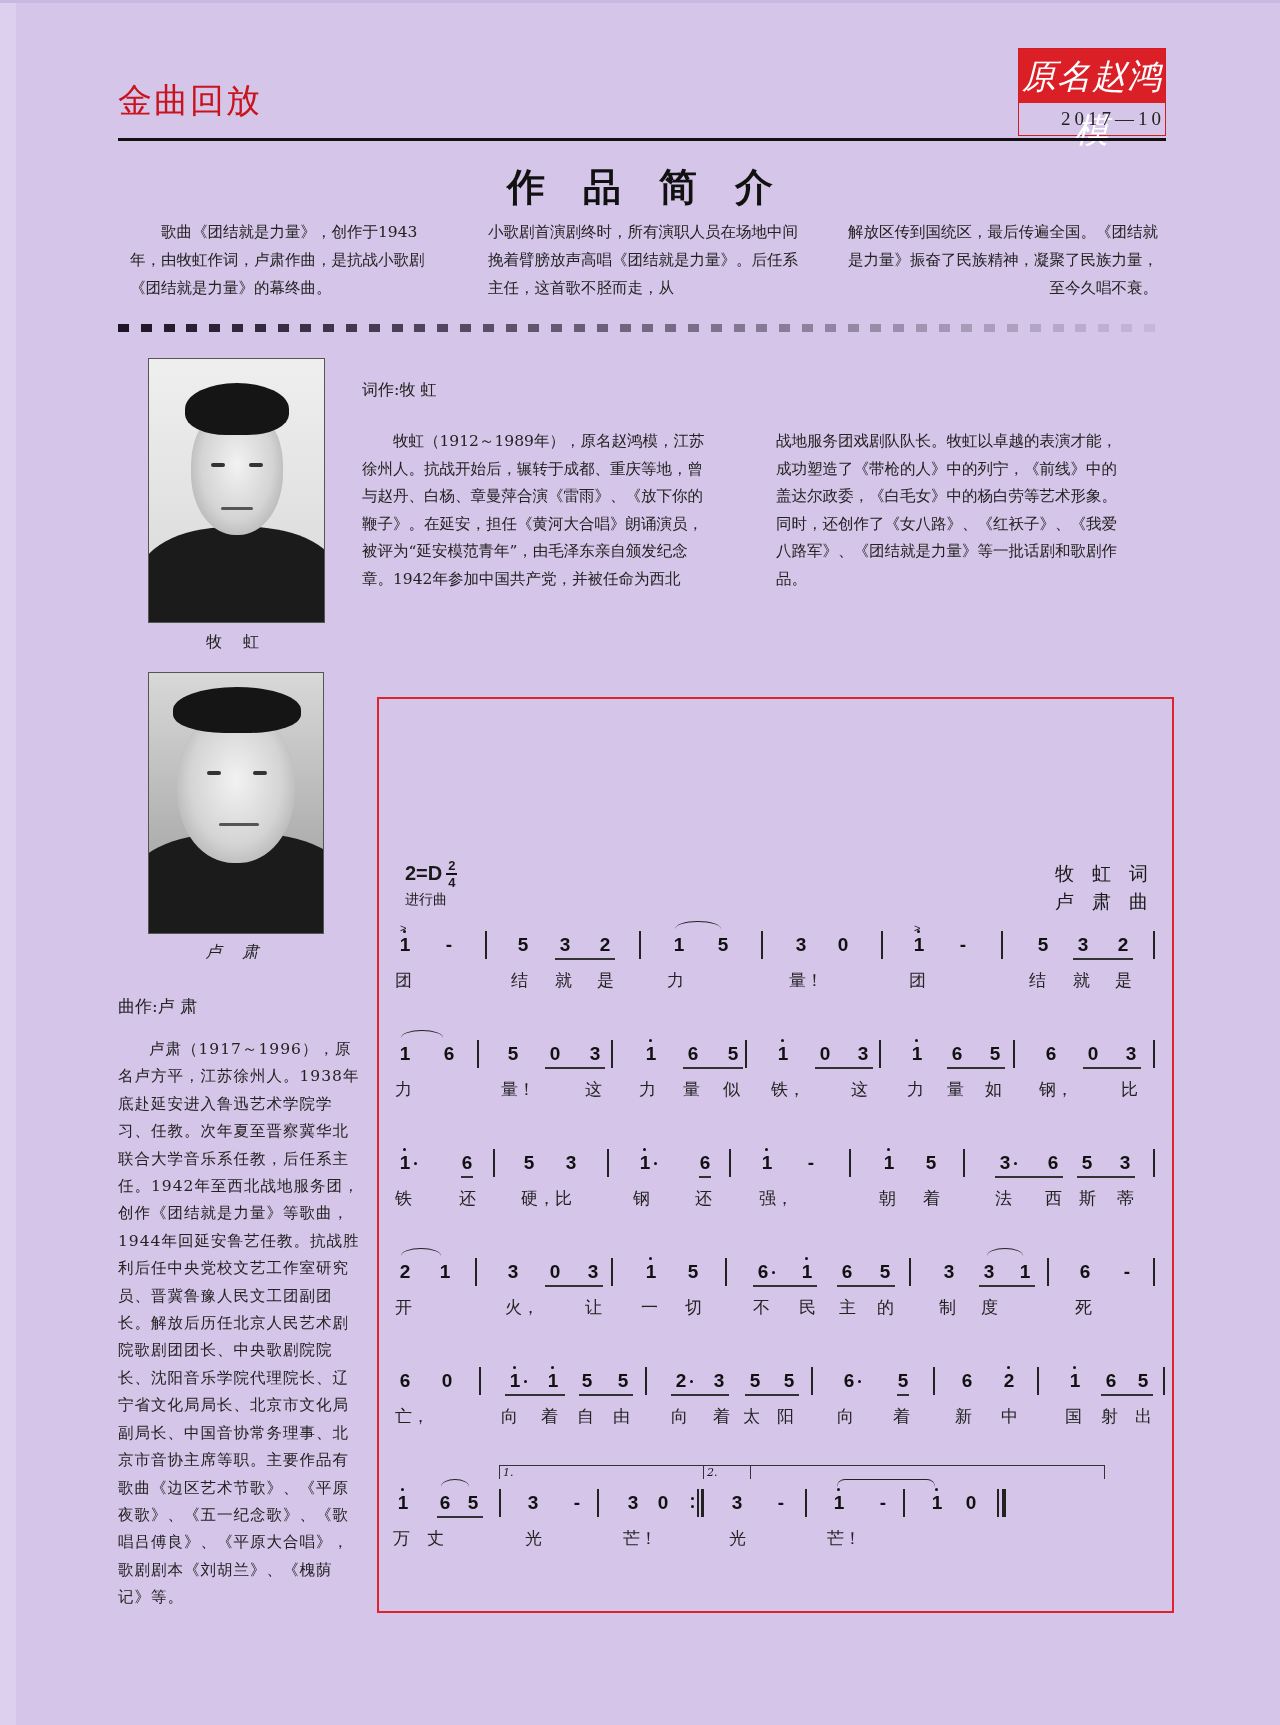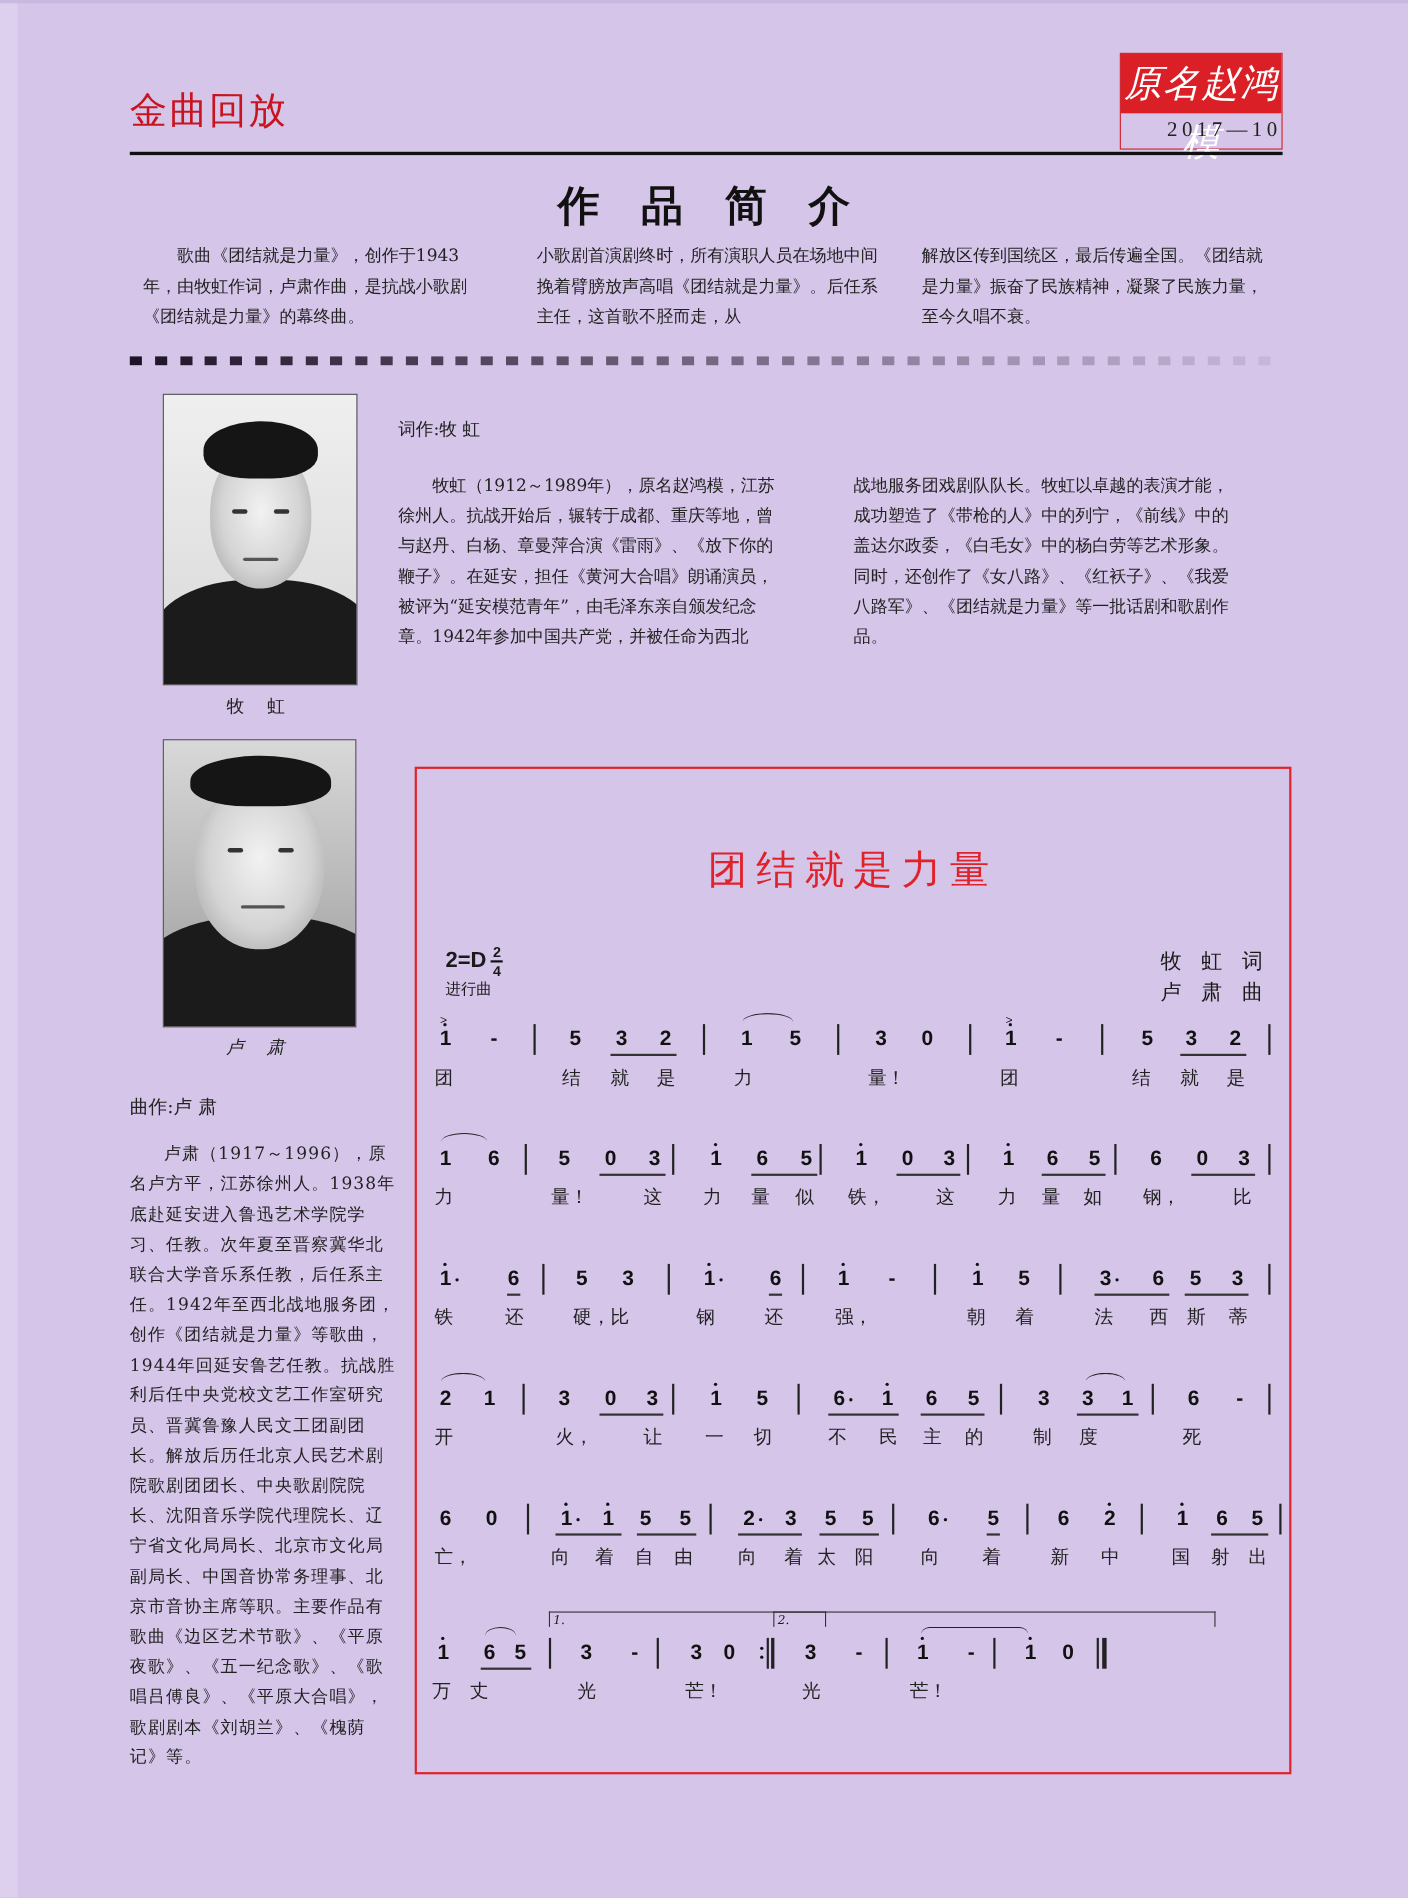--- a/index.html
+++ b/index.html
@@ -39,21 +39,21 @@
     position: absolute; left: 0; top: 162px; width: 1280px; text-align: center;
     font-size: 38px; letter-spacing: 38px; padding-left: 38px; font-weight: bold;
     font-family: "DejaVu Sans", sans-serif; color: #111;
   }
   .intro-col {
     position: absolute; top: 218px; width: 320px;
     font-size: 15.5px; line-height: 28px; color: #222;
   }
   .intro-col.c1 { left: 130px; width: 318px; }
   .intro-col.c2 { left: 488px; width: 318px; }
-  .intro-col.c3 { left: 838px; width: 320px; }
+  .intro-col.c3 { left: 838px; width: 320px; text-align: right; }
   .indent { text-indent: 2em; }
 
   .dash-divider {
     position: absolute; left: 118px; top: 324px; width: 1048px; height: 8px;
     display: flex; gap: 11.8px;
   }
   .dash-divider span { display: block; width: 11px; height: 8px; }
 
   .photo {
     position: absolute; border: 1px solid #555;
@@ -218,21 +218,20 @@
   <div class="eye" style="left:58px;top:98px;"></div>
   <div class="eye" style="left:104px;top:98px;"></div>
   <div class="mouth" style="left:70px;top:150px;width:40px;"></div>
 </div>
 <div class="photo-caption" style="left:148px;top:942px;width:176px;font-style:italic;">卢 肃</div>
 
 <div class="composer-heading">曲作:卢 肃</div>
 <div class="bio-col ls indent">卢肃（1917～1996），原名卢方平，江苏徐州人。1938年底赴延安进入鲁迅艺术学院学习、任教。次年夏至晋察冀华北联合大学音乐系任教，后任系主任。1942年至西北战地服务团，创作《团结就是力量》等歌曲，1944年回延安鲁艺任教。抗战胜利后任中央党校文艺工作室研究员、晋冀鲁豫人民文工团副团长。解放后历任北京人民艺术剧院歌剧团团长、中央歌剧院院长、沈阳音乐学院代理院长、辽宁省文化局局长、北京市文化局副局长、中国音协常务理事、北京市音协主席等职。主要作品有歌曲《边区艺术节歌》、《平原夜歌》、《五一纪念歌》、《歌唱吕傅良》、《平原大合唱》，歌剧剧本《刘胡兰》、《槐荫记》等。</div>
 
 <div class="score-box">
-  <div class="score-title">团结就是力量</div>
 
   <div class="key-sig">
     <span>2=D</span>
     <span class="time-sig">
       <span>2</span>
       <span class="bar"></span>
       <span>4</span>
     </span>
   </div>
   <div class="tempo">进行曲</div>

